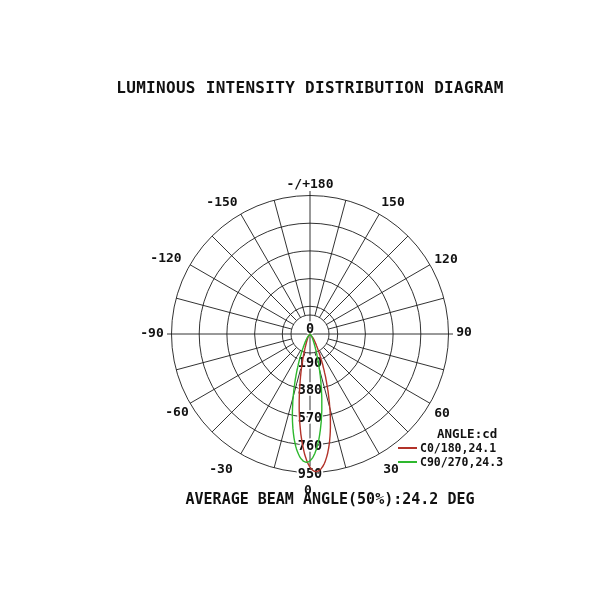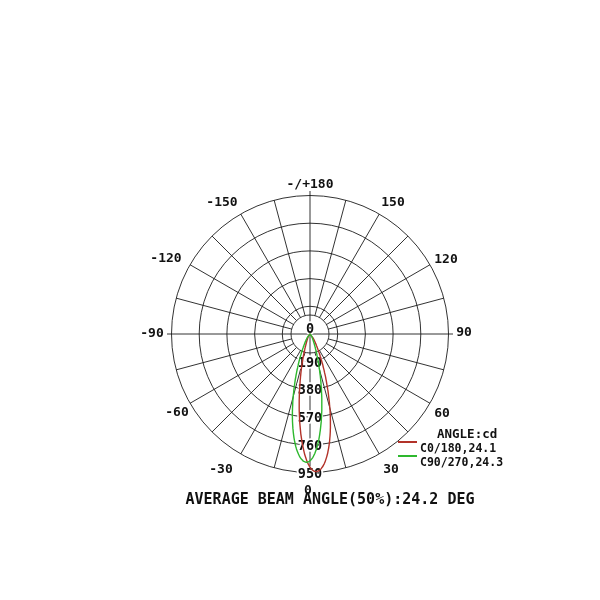--- a/index.html
+++ b/index.html
@@ -13,21 +13,21 @@
     font-size:16px;font-weight:bold;letter-spacing:0.3px;white-space:nowrap;
   }
   .footer{
     position:absolute;top:490px;left:330px;transform:translateX(-50%);
     font-size:15px;font-weight:bold;white-space:nowrap;
   }
   .unit-label{
     position:absolute;left:437px;top:426px;font-size:12.5px;font-weight:bold;white-space:nowrap;
   }
   .legend{position:absolute;left:398px;top:441px;}
-  .legend-row{display:flex;align-items:flex-start;height:14px;}
+  .legend-row{display:flex;align-items:center;height:14px;}
   .swatch{display:inline-block;width:19px;height:2px;margin-right:3px;flex:0 0 auto;}
   .legend-text{font-size:11.5px;font-weight:bold;white-space:nowrap;}
 </style>
 </head>
 <body>
 
 <div class="canvas">
 
   <svg class="chart-svg" id="polar-chart" width="600" height="600" viewBox="0 0 600 600">
       <g stroke="#1c1c1c" stroke-width="0.9" fill="none">
@@ -81,20 +81,21 @@
         <text x="310" y="417.1" dominant-baseline="central">570</text>
         <text x="310" y="444.8" dominant-baseline="central">760</text>
         <text x="310" y="472.5" dominant-baseline="central">950</text>
       </g>
       <g fill="none" stroke-width="1.4" stroke-linejoin="round">
         <path d="M310.0,334.0Q308.7,335.7 308.6,335.7Q308.6,335.8 308.6,335.8Q308.6,335.9 308.6,335.9Q308.5,336.0 308.5,336.0Q308.5,336.1 308.5,336.1Q308.5,336.2 308.4,336.2Q308.4,336.3 308.4,336.3Q308.4,336.4 308.3,336.4Q308.3,336.5 308.3,336.5Q308.3,336.6 308.3,336.7Q308.2,336.7 308.2,336.8Q308.2,336.8 308.2,336.9Q308.1,337.0 308.1,337.0Q308.1,337.1 308.1,337.2Q308.0,337.3 308.0,337.3Q308.0,337.4 308.0,337.5Q307.9,337.6 307.9,337.7Q307.9,337.8 307.8,337.9Q307.8,338.0 307.8,338.1Q307.7,338.2 307.7,338.3Q307.7,338.4 307.6,338.5Q307.6,338.6 307.5,338.8Q307.5,338.9 307.5,339.0Q307.4,339.2 307.4,339.3Q307.3,339.5 307.3,339.7Q307.2,339.8 307.2,340.0Q307.1,340.2 307.0,340.4Q307.0,340.6 306.9,340.9Q306.8,341.1 306.8,341.3Q306.7,341.6 306.6,341.9Q306.6,342.1 306.5,342.4Q306.4,342.7 306.3,343.1Q306.2,343.4 306.1,343.8Q306.0,344.1 305.9,344.5Q305.8,344.9 305.7,345.4Q305.6,345.8 305.5,346.3Q305.3,346.8 305.2,347.4Q305.1,347.9 304.9,348.5Q304.8,349.1 304.7,349.7Q304.5,350.4 304.4,351.1Q304.2,351.8 304.1,352.5Q303.9,353.3 303.8,354.1Q303.6,354.9 303.4,355.8Q303.3,356.7 303.1,357.7Q302.9,358.7 302.7,359.7Q302.6,360.8 302.4,361.9Q302.2,363.0 302.0,364.2Q301.9,365.4 301.7,366.7Q301.5,368.0 301.3,369.4Q301.2,370.7 301.0,372.2Q300.8,373.6 300.7,375.2Q300.5,376.7 300.4,378.3Q300.2,379.9 300.1,381.6Q300.0,383.3 299.9,385.1Q299.7,386.8 299.6,388.7Q299.5,390.5 299.4,392.4Q299.4,394.3 299.3,396.3Q299.3,398.2 299.2,400.2Q299.2,402.2 299.2,404.3Q299.2,406.3 299.2,408.4Q299.2,410.5 299.3,412.6Q299.4,414.8 299.5,416.9Q299.6,419.0 299.7,421.2Q299.8,423.3 300.0,425.4Q300.2,427.5 300.4,429.6Q300.6,431.7 300.8,433.8Q301.1,435.9 301.4,437.9Q301.7,439.9 302.0,441.9Q302.3,443.8 302.7,445.7Q303.1,447.6 303.5,449.3Q303.9,451.1 304.3,452.8Q304.7,454.5 305.2,456.0Q305.7,457.6 306.2,459.0Q306.7,460.5 307.2,461.7Q307.7,463.0 308.3,464.2Q308.9,465.3 309.4,466.3Q310.0,467.2 310.6,468.0Q311.2,468.9 311.8,469.5Q312.4,470.1 313.0,470.5Q313.6,471.0 314.2,471.2Q314.8,471.5 315.4,471.6Q316.0,471.6 316.6,471.5Q317.2,471.5 317.8,471.2Q318.4,471.0 319.0,470.6Q319.5,470.3 320.1,469.8Q320.6,469.3 321.2,468.6Q321.7,468.0 322.2,467.2Q322.8,466.5 323.2,465.6Q323.7,464.7 324.2,463.8Q324.7,462.8 325.1,461.7Q325.5,460.6 325.9,459.4Q326.3,458.2 326.7,456.9Q327.1,455.6 327.4,454.2Q327.8,452.8 328.0,451.3Q328.3,449.8 328.6,448.3Q328.9,446.7 329.1,445.1Q329.3,443.5 329.5,441.9Q329.7,440.2 329.8,438.5Q330.0,436.8 330.1,435.0Q330.2,433.3 330.3,431.5Q330.3,429.7 330.4,427.9Q330.4,426.1 330.4,424.3Q330.4,422.5 330.4,420.7Q330.4,418.9 330.3,417.0Q330.3,415.2 330.2,413.4Q330.1,411.6 330.0,409.8Q329.8,408.0 329.7,406.3Q329.5,404.5 329.4,402.7Q329.2,401.0 329.0,399.3Q328.8,397.6 328.6,395.9Q328.4,394.2 328.2,392.6Q328.0,391.0 327.7,389.4Q327.5,387.8 327.2,386.3Q327.0,384.8 326.7,383.3Q326.5,381.8 326.2,380.4Q325.9,379.0 325.7,377.6Q325.4,376.2 325.1,374.9Q324.8,373.6 324.5,372.4Q324.3,371.1 324.0,369.9Q323.7,368.8 323.4,367.6Q323.1,366.5 322.9,365.4Q322.6,364.4 322.3,363.3Q322.0,362.3 321.8,361.4Q321.5,360.4 321.2,359.5Q321.0,358.6 320.7,357.8Q320.5,356.9 320.2,356.2Q320.0,355.4 319.7,354.6Q319.5,353.9 319.3,353.2Q319.0,352.5 318.8,351.9Q318.6,351.2 318.4,350.6Q318.2,350.0 318.0,349.5Q317.8,348.9 317.6,348.4Q317.4,347.9 317.2,347.4Q317.0,346.9 316.9,346.5Q316.7,346.1 316.5,345.7Q316.4,345.3 316.2,344.9Q316.1,344.5 315.9,344.2Q315.8,343.8 315.6,343.5Q315.5,343.2 315.4,342.9Q315.3,342.6 315.2,342.3Q315.0,342.1 314.9,341.8Q314.8,341.6 314.7,341.3Q314.6,341.1 314.5,340.9Q314.4,340.7 314.3,340.5Q314.3,340.3 314.2,340.1Q314.1,339.9 314.0,339.8Q313.9,339.6 313.9,339.5Q313.8,339.3 313.7,339.2Q313.7,339.0 313.6,338.9Q313.5,338.8 313.5,338.7Q313.4,338.5 313.4,338.4Q313.3,338.3 313.3,338.2Q313.2,338.1 311.6,336.1Z" stroke="#b23229"></path>
         <path d="M310.0,334.0Q307.2,337.5 307.2,337.6Q307.2,337.7 307.1,337.8Q307.1,337.9 307.0,338.0Q307.0,338.1 306.9,338.2Q306.9,338.3 306.8,338.4Q306.8,338.5 306.7,338.6Q306.7,338.8 306.6,338.9Q306.6,339.0 306.5,339.2Q306.4,339.3 306.4,339.5Q306.3,339.6 306.2,339.8Q306.1,339.9 306.1,340.1Q306.0,340.3 305.9,340.5Q305.8,340.7 305.7,340.9Q305.6,341.1 305.5,341.4Q305.4,341.6 305.3,341.8Q305.2,342.1 305.1,342.4Q305.0,342.6 304.9,342.9Q304.8,343.2 304.6,343.6Q304.5,343.9 304.4,344.2Q304.3,344.6 304.1,345.0Q304.0,345.3 303.8,345.8Q303.7,346.2 303.5,346.6Q303.3,347.1 303.2,347.5Q303.0,348.0 302.8,348.5Q302.7,349.1 302.5,349.6Q302.3,350.2 302.1,350.8Q301.9,351.4 301.7,352.0Q301.5,352.7 301.3,353.4Q301.1,354.1 300.9,354.8Q300.6,355.5 300.4,356.3Q300.2,357.1 300.0,358.0Q299.7,358.8 299.5,359.7Q299.3,360.6 299.0,361.5Q298.8,362.5 298.5,363.5Q298.3,364.5 298.1,365.5Q297.8,366.6 297.6,367.7Q297.3,368.8 297.1,370.0Q296.8,371.1 296.6,372.4Q296.4,373.6 296.1,374.9Q295.9,376.1 295.7,377.5Q295.4,378.8 295.2,380.2Q295.0,381.6 294.8,383.0Q294.6,384.4 294.4,385.9Q294.2,387.4 294.0,388.9Q293.8,390.4 293.7,392.0Q293.5,393.5 293.3,395.1Q293.2,396.7 293.1,398.3Q292.9,399.9 292.8,401.6Q292.7,403.2 292.7,404.9Q292.6,406.6 292.5,408.3Q292.5,410.0 292.4,411.7Q292.4,413.3 292.4,415.0Q292.4,416.7 292.4,418.4Q292.5,420.1 292.5,421.8Q292.6,423.5 292.7,425.1Q292.8,426.8 292.9,428.4Q293.1,430.0 293.2,431.6Q293.4,433.2 293.6,434.8Q293.8,436.3 294.0,437.8Q294.3,439.3 294.5,440.7Q294.8,442.1 295.1,443.5Q295.4,444.9 295.7,446.2Q296.1,447.5 296.4,448.7Q296.8,449.9 297.2,451.0Q297.6,452.1 298.0,453.1Q298.4,454.1 298.9,455.0Q299.3,456.0 299.8,456.8Q300.3,457.6 300.8,458.3Q301.3,459.0 301.8,459.5Q302.3,460.1 302.8,460.6Q303.3,461.0 303.9,461.4Q304.4,461.7 305.0,461.9Q305.5,462.1 306.1,462.2Q306.6,462.3 307.2,462.2Q307.8,462.1 308.3,461.9Q308.9,461.7 309.4,461.3Q310.0,460.9 310.5,460.3Q311.1,459.8 311.6,459.1Q312.2,458.4 312.7,457.6Q313.2,456.7 313.7,455.7Q314.2,454.8 314.7,453.7Q315.2,452.5 315.6,451.3Q316.1,450.1 316.5,448.7Q316.9,447.4 317.3,445.9Q317.7,444.4 318.1,442.9Q318.4,441.3 318.8,439.7Q319.1,438.1 319.4,436.4Q319.7,434.6 319.9,432.9Q320.2,431.1 320.4,429.3Q320.6,427.5 320.8,425.6Q321.0,423.8 321.2,421.9Q321.3,420.0 321.4,418.1Q321.6,416.2 321.6,414.3Q321.7,412.4 321.8,410.5Q321.8,408.6 321.8,406.7Q321.8,404.8 321.8,402.9Q321.8,401.1 321.8,399.2Q321.8,397.4 321.7,395.6Q321.6,393.8 321.5,392.1Q321.5,390.3 321.4,388.6Q321.2,386.9 321.1,385.3Q321.0,383.6 320.9,382.1Q320.7,380.5 320.6,378.9Q320.4,377.4 320.3,376.0Q320.1,374.5 319.9,373.1Q319.8,371.7 319.6,370.4Q319.4,369.1 319.2,367.9Q319.0,366.6 318.9,365.4Q318.7,364.3 318.5,363.1Q318.3,362.0 318.1,361.0Q317.9,360.0 317.8,359.0Q317.6,358.0 317.4,357.1Q317.2,356.2 317.0,355.4Q316.9,354.5 316.7,353.7Q316.5,353.0 316.4,352.2Q316.2,351.5 316.0,350.8Q315.9,350.2 315.7,349.6Q315.6,348.9 315.4,348.4Q315.3,347.8 315.2,347.3Q315.0,346.8 314.9,346.3Q314.8,345.8 314.7,345.4Q314.5,344.9 314.4,344.5Q314.3,344.1 314.2,343.8Q314.1,343.4 314.0,343.1Q313.9,342.8 313.8,342.5Q313.7,342.2 313.6,341.9Q313.5,341.6 313.5,341.4Q313.4,341.1 313.3,340.9Q313.2,340.7 313.2,340.4Q313.1,340.2 313.0,340.0Q313.0,339.9 312.9,339.7Q312.9,339.5 312.8,339.4Q312.8,339.2 312.7,339.0Q312.7,338.9 312.6,338.8Q312.6,338.6 312.5,338.5Q312.5,338.4 312.4,338.3Q312.4,338.2 312.4,338.1Q312.3,338.0 312.3,337.9Q312.3,337.8 312.2,337.7Q312.2,337.6 312.2,337.5Q312.1,337.4 312.1,337.3Q312.1,337.3 312.0,337.2Q312.0,337.1 312.0,337.0Q312.0,337.0 311.9,336.9Q311.9,336.8 311.9,336.8Q311.9,336.7 311.8,336.7Q311.8,336.6 311.8,336.5Q311.8,336.5 311.7,336.4Q311.7,336.4 311.7,336.3Q311.7,336.3 311.7,336.2Q311.6,336.2 311.6,336.1Q311.6,336.1 311.6,336.0Q311.5,336.0 310.8,335.0Z" stroke="#2eb82e"></path>
       </g>
     </svg>
 
+  <div class="title">LUMINOUS INTENSITY DISTRIBUTION DIAGRAM</div>
 
   <div class="unit-label">ANGLE:cd</div>
 
   <div class="legend">
     <div class="legend-row">
       <span class="swatch" style="background: rgb(178, 50, 41);"></span>
       <span class="legend-text">C0/180,24.1</span>
     </div>
     <div class="legend-row">
       <span class="swatch" style="background: rgb(46, 184, 46);"></span>

